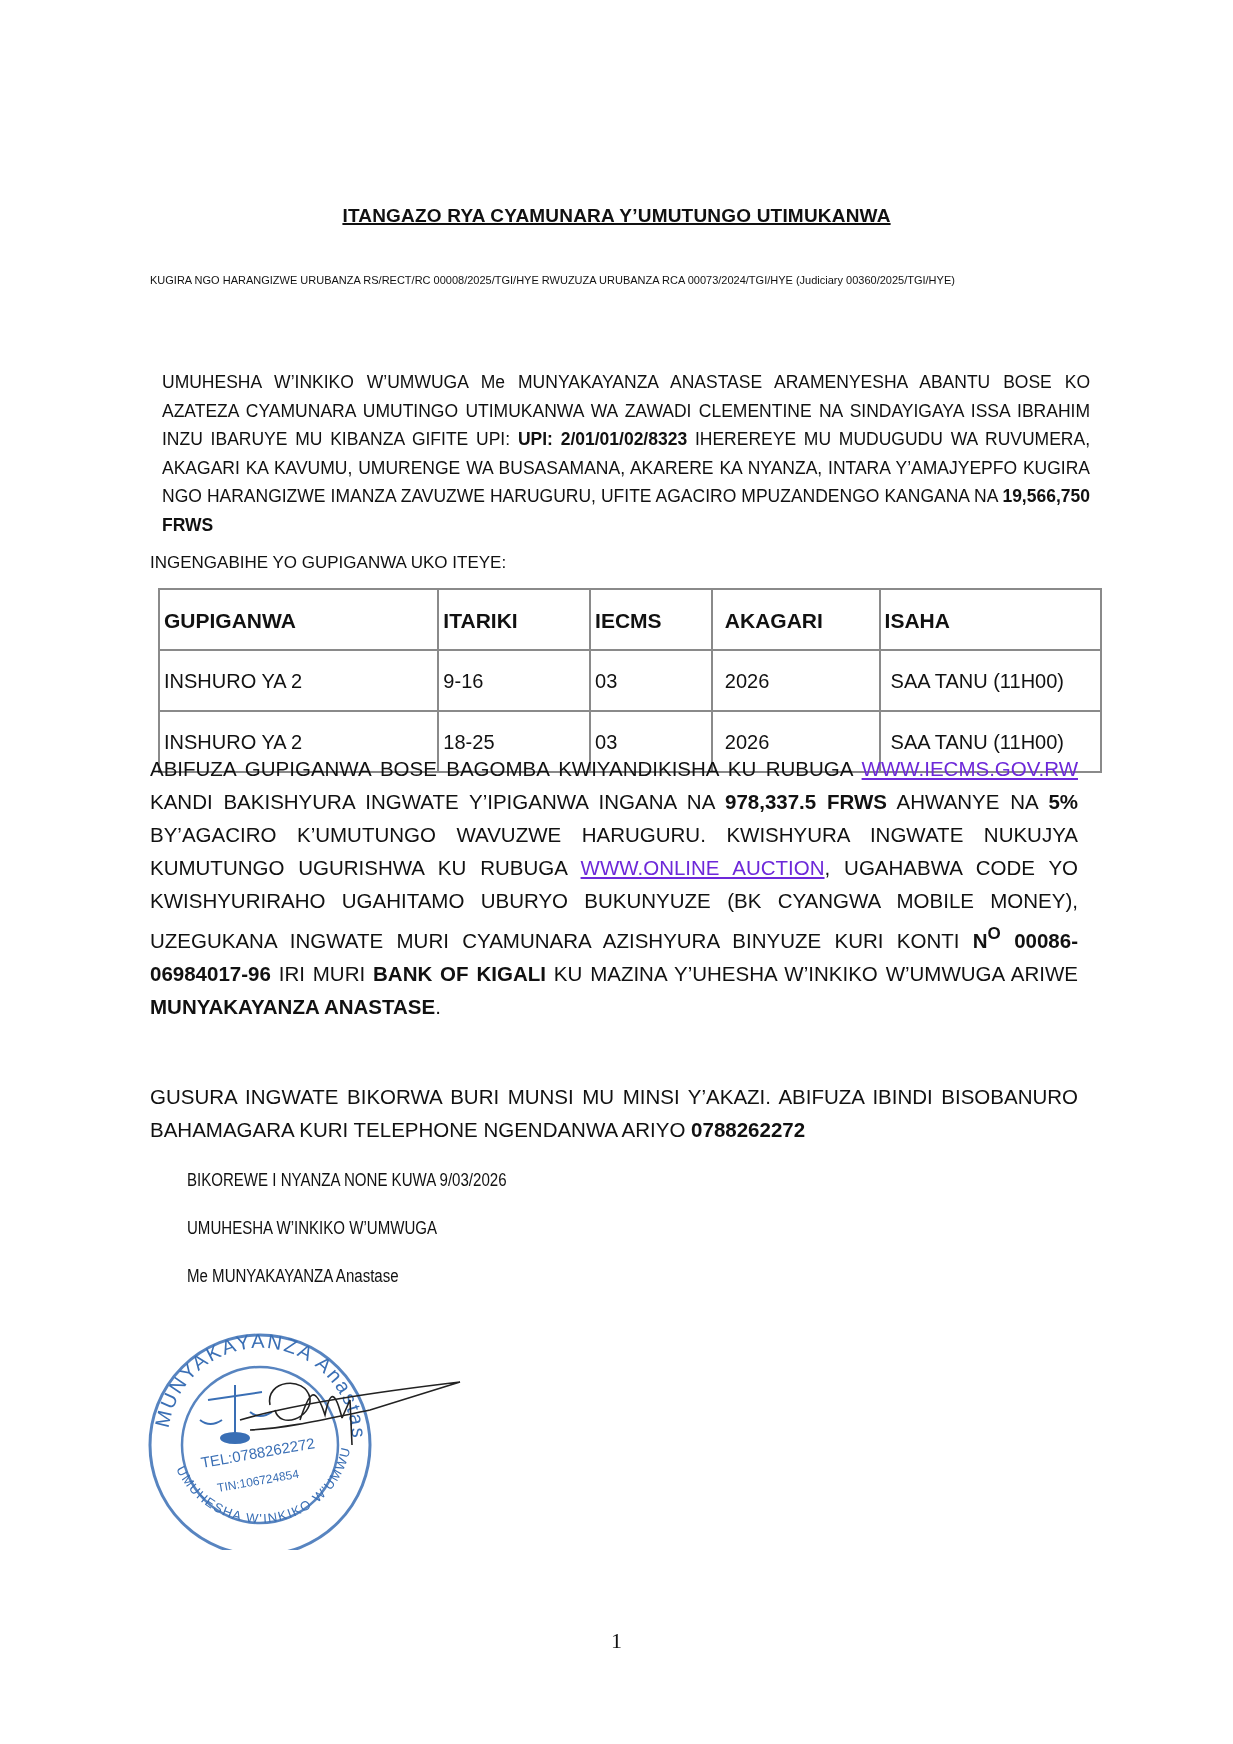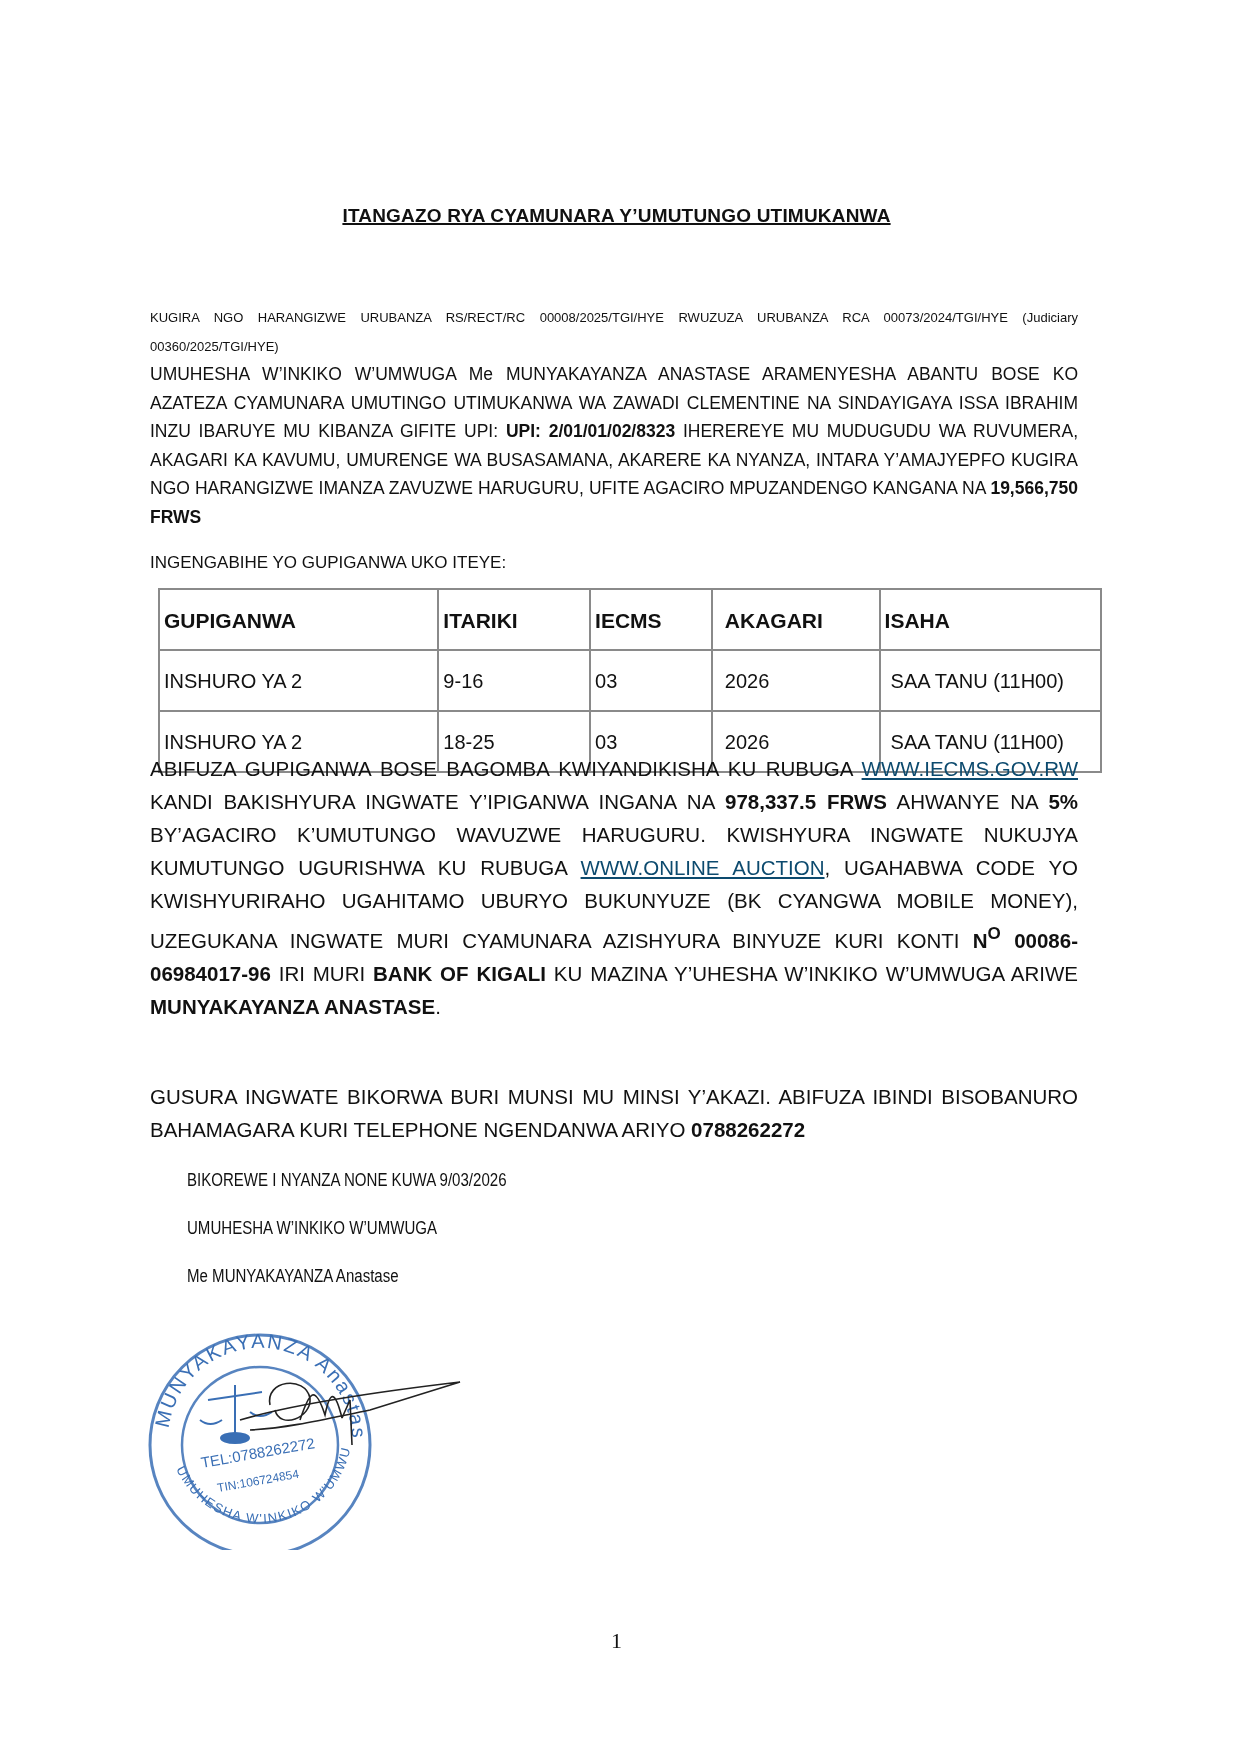--- a/index.html
+++ b/index.html
@@ -1,27 +1,27 @@
 <!DOCTYPE html>
 <html><head>
 <meta charset="utf-8">
 <style>
   html, body { margin:0; padding:0; background:#fff; }
   body { width:1233px; height:1744px; position:relative; overflow:hidden; font-family:"Liberation Sans", sans-serif; color:#111; }
   .title { position:absolute; left:0; width:1233px; top:205px; text-align:center; font-size:19px; font-weight:bold; }
   .title span { text-decoration:underline; text-decoration-thickness:2px; letter-spacing:0.2px;margin-top:17px; }
   .para { position:absolute; left:150px; width:928px; text-align:justify; text-align-last:auto; }
-  .p1 { top:266px; font-size:13px; line-height:29px;margin-top:37px; }
-  .p2 { top:360px; font-size:17.5px; line-height:28.5px; }
+  .p1 { top:266px; font-size:11px; line-height:29px; }
+  .p2 { top:368px; font-size:17.5px; line-height:28.5px;margin-left:12px; }
   .p3 { top:553px; font-size:17px; }
   .p4 { top:752px; font-size:20.5px; line-height:33px; }
   .p5 { top:1080px; font-size:20.5px; line-height:33px; }
   .last { text-align-last:left; }
   .sup { font-size:17px; font-weight:bold; vertical-align:9px; }
-  a.link { color:#0c4a6e; text-decoration:underline; }
+  a.link { color:#6d28d9; text-decoration:underline; }
   table.sched { position:absolute; left:158px; top:588px; width:944px; border-collapse:collapse; font-size:20px; }
   table.sched td { border:2px solid #8a8a8a; height:40px; vertical-align:top; padding:19px 4px 0 4px; }
   table.sched tr.head td { font-weight:bold; font-size:21px; }
   .sig { position:absolute; left:187px; font-size:17.5px; transform:scaleX(0.86); transform-origin:left top; }
   .pagenum { position:absolute; left:0; width:1233px; top:1628px; text-align:center; font-family:"Liberation Serif", serif; font-size:22px; }
   .stamp { position:absolute; left:130px; top:1320px; width:340px; height:230px; }
 </style>
 </head>
 <body>
 

